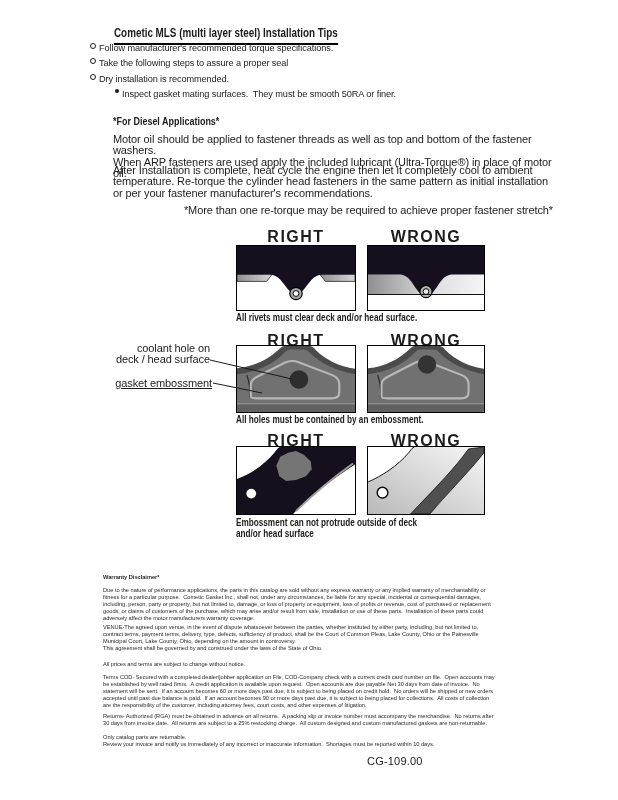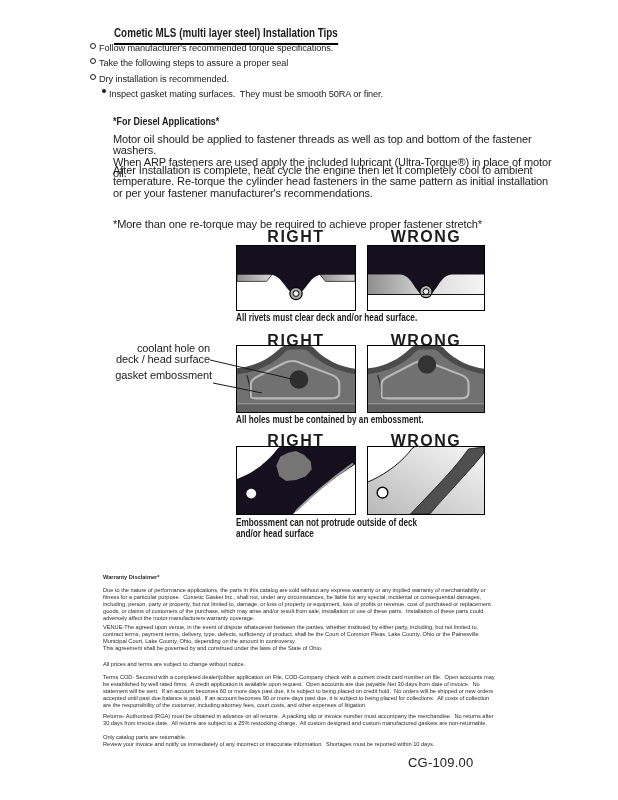--- a/index.html
+++ b/index.html
@@ -6,38 +6,38 @@
   #page{position:relative;width:618px;height:800px;background:#fff;overflow:hidden;
         font-family:"Liberation Sans","DejaVu Sans",sans-serif;color:var(--ink,#1c1c1c);border-radius:31px;}
   .abs{position:absolute;}
   
   #title{left:114px;top:25px;font-size:13.5px;font-weight:bold;
          border-bottom:2px solid #000;padding-bottom:3px;white-space:nowrap;
          transform:scaleX(.73);transform-origin:left top;}
   
   #bullets{left:90px;top:43px;font-size:9.2px;letter-spacing:-.1px;}
   .bullet{height:15.3px;display:flex;align-items:flex-start;white-space:pre;}
-  .bullet.sub{margin-left:12px;}
+  .bullet.sub{margin-left:25px;}
   .b-ring{width:4px;height:4px;border:1px solid #1c1c1c;border-radius:50%;margin-right:3px;flex:0 0 auto;}
   .b-dot{width:4px;height:4px;background:#1c1c1c;border-radius:50%;margin-right:3px;flex:0 0 auto;}
   
   #diesel-heading{left:113px;top:115px;font-size:11.5px;font-weight:bold;white-space:nowrap;
                   transform:scaleX(.78);transform-origin:left top;}
   .para{left:113px;font-size:11px;line-height:11.4px;letter-spacing:-.1px;white-space:pre-line;width:440px;}
   
   .rw{width:120px;text-align:center;font-size:16px;font-weight:bold;letter-spacing:1.5px;}
   .caption{font-size:10.5px;font-weight:bold;white-space:pre-line;line-height:10.8px;
            transform:scaleX(.78);transform-origin:left top;width:300px;}
   .dbox{box-sizing:border-box;border:1.5px solid #000;background:#fff;}
   .dbox svg{display:block;width:100%;height:100%;}
   .sidelabel{font-size:11px;letter-spacing:-.1px;text-align:right;line-height:10.8px;white-space:pre-line;}
   
   .legal{left:103px;font-size:5.7px;line-height:7px;letter-spacing:-.03px;white-space:pre;color:#2a2a2a;}
   #legal-heading{font-weight:bold;}
-  #pagenum{left:408px;top:755px;font-size:13px;letter-spacing:.2px;color:#222;}
+  #pagenum{left:367px;top:755px;font-size:11px;letter-spacing:.2px;color:#222;}
 </style>
 </head>
 <body>
 
 <div id="page">
 
   <div class="abs" id="title">Cometic MLS (multi layer steel) Installation Tips</div>
 
   <div class="abs" id="bullets">
     <div class="bullet"><span class="b-ring"></span><span>Follow manufacturer's recommended torque specifications.</span></div>
@@ -45,21 +45,21 @@
     <div class="bullet"><span class="b-ring"></span><span>Dry installation is recommended.</span></div>
     <div class="bullet sub"><span class="b-dot"></span><span>Inspect gasket mating surfaces.  They must be smooth 50RA or finer.</span></div>
   </div>
 
   <div class="abs" id="diesel-heading">*For Diesel Applications*</div>
   <div class="abs para" style="top:134px;">Motor oil should be applied to fastener threads as well as top and bottom of the fastener washers.
 When ARP fasteners are used apply the included lubricant (Ultra-Torque®) in place of motor oil.</div>
   <div class="abs para" style="top:165px;">After Installation is complete, heat cycle the engine then let it completely cool to ambient
 temperature. Re-torque the cylinder head fasteners in the same pattern as initial installation
 or per your fastener manufacturer's recommendations.</div>
-  <div class="abs para" style="top:219px;">*More than one re-torque may be required to achieve proper fastener stretch*</div>
+  <div class="abs para" style="top:205px;text-align:right;">*More than one re-torque may be required to achieve proper fastener stretch*</div>
 
   <div class="abs rw" style="left:236px;top:228px;">RIGHT</div>
   <div class="abs rw" style="left:366px;top:228px;">WRONG</div>
 
   <div class="abs dbox" style="left:236px;top:245px;width:120px;height:66px;">
     <svg viewBox="0 0 120 66" preserveAspectRatio="none">
       <defs>
         <linearGradient id="w1" x1="0" y1="0" x2="1" y2="0">
           <stop offset="0" stop-color="#8f8f8f"></stop>
             <stop offset="1" stop-color="#d6d6d6"></stop>
@@ -90,21 +90,21 @@
     </svg>
   </div>
 
   <div class="abs caption" style="left:236px;top:312px;">All rivets must clear deck and/or head surface.</div>
 
   <div class="abs rw" style="left:236px;top:332px;">RIGHT</div>
   <div class="abs rw" style="left:366px;top:332px;">WRONG</div>
 
   <div class="abs sidelabel" style="left:98px;top:343px;width:112px;">coolant hole on
 deck / head surface</div>
-  <div class="abs sidelabel" style="left:98px;top:370px;width:114px;">gasket embossment</div>
+  <div class="abs sidelabel" style="left:98px;top:378px;width:114px;text-decoration:underline;">gasket embossment</div>
 
   <svg class="abs" style="left:205px;top:350px;z-index:5;" width="100" height="50" viewBox="0 0 100 50">
     <line x1="5" y1="10" x2="87" y2="29" stroke="#1a1a1a" stroke-width="1"></line>
     <line x1="8" y1="33" x2="57" y2="43" stroke="#1a1a1a" stroke-width="1"></line>
   </svg>
 
   <div class="abs dbox" style="left:236px;top:345px;width:120px;height:68px;">
     <svg viewBox="0 0 120 68" preserveAspectRatio="none">
       <path d="M0,23 C18,21 33,13 43,3 Q46,0 48,0 L74,0 Q77,0 80,4 C90,14 104,21 120,23.5 L120,68 L0,68 Z" style="fill:var(--slope-gray,#4b4b4b)"></path>
       <path d="M0,29 C20,27 37,19 48,7 Q51,3.5 55,3.5 L68,3.5 Q72,4 75,8 C85,18 102,26 120,29 L120,68 L0,68 Z" style="fill:var(--deck-gray,#717171)"></path>

